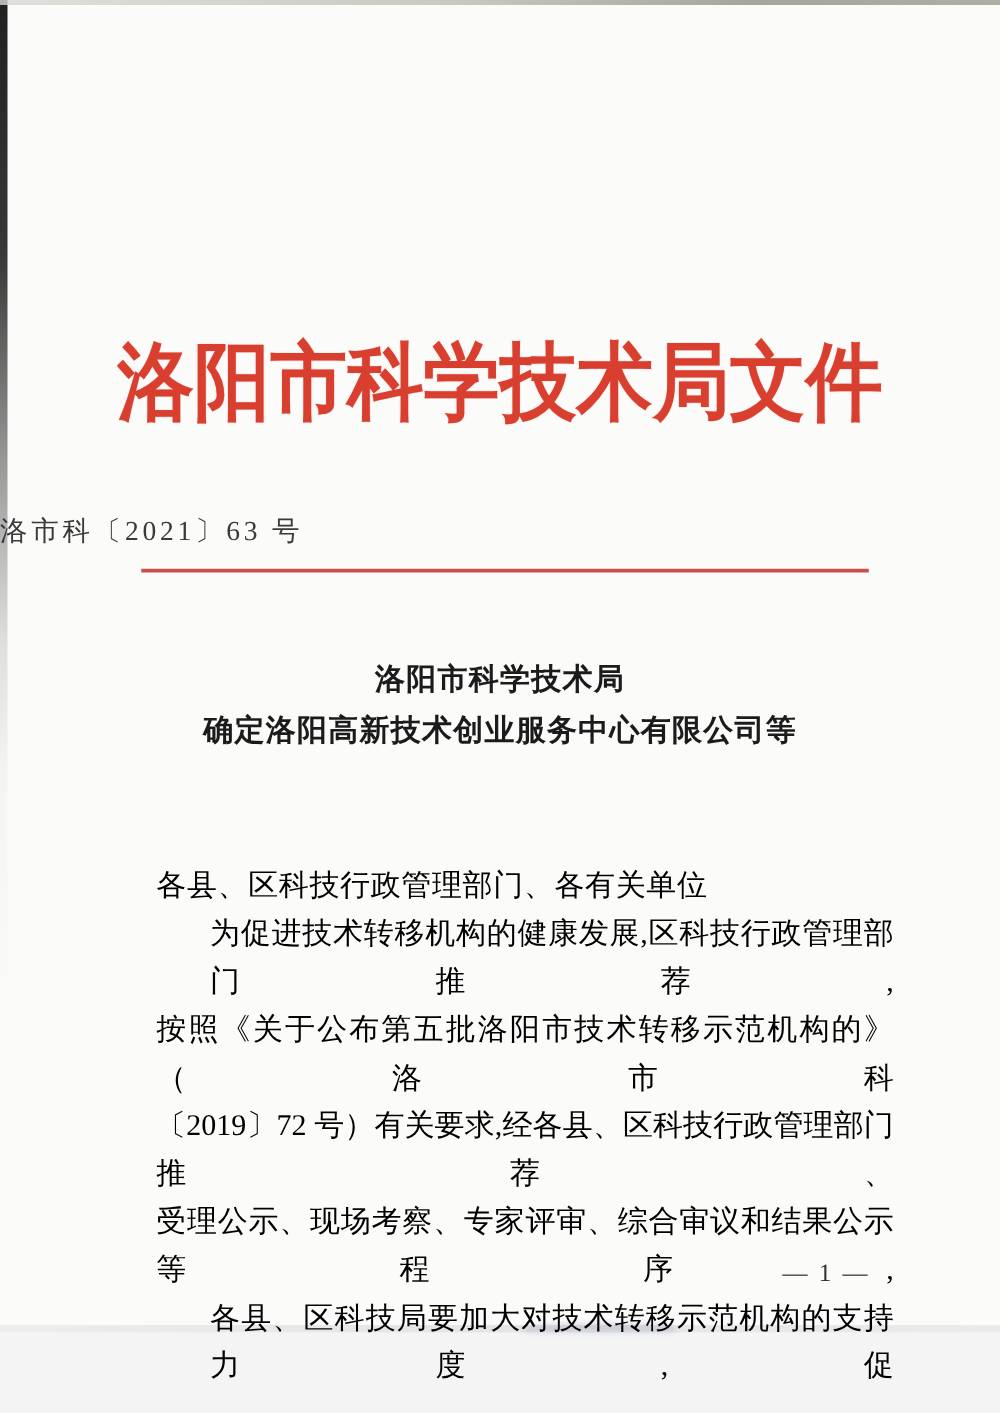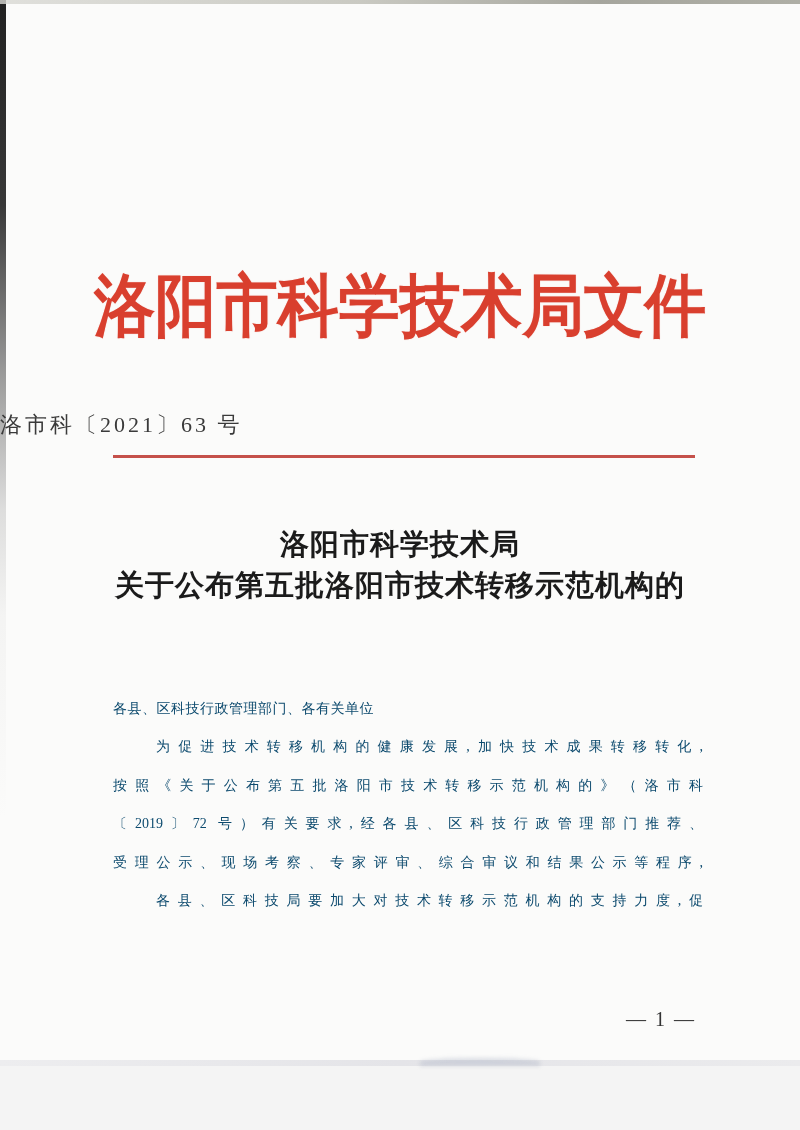--- a/index.html
+++ b/index.html
@@ -84,33 +84,33 @@
   
   .notice-title {
     position: absolute;
     top: 524px;
     left: 0; right: 0;
     text-align: center;
     font-weight: 700;
     color: #1b1b1b;
   }
   .notice-title .t-line {
-    font-size: 29px;
+    font-size: 24px;
     line-height: 41px;
     letter-spacing: 1px;
     white-space: nowrap;
   }
   
   .body-block {
     position: absolute;
     top: 690px;
-    left: 113px;
+    left: 125px;
     width: 590px;
-    color: #0c4a6e;
-    font-size: 14px;
+    color: #000000;
+    font-size: 24px;
   }
   .body-line {
     line-height: 38.4px;
     letter-spacing: 0.5px;
     white-space: nowrap;
   }
   .body-line.justify {
     white-space: normal;
     text-align: justify;
     text-align-last: justify;
@@ -140,26 +140,26 @@
   <div class="smudge-bottom"></div>
 
   <div class="red-header">洛阳市科学技术局文件</div>
 
   <div class="doc-number">洛市科〔2021〕63 号</div>
 
   <div class="red-line"></div>
 
   <div class="notice-title">
     <div class="t-line">洛阳市科学技术局</div>
-    <div class="t-line">关于公布第五批洛阳市技术转移示范机构的</div>
+    <div class="t-line">确定洛阳高新技术创业服务中心有限公司等</div>
   </div>
 
   <div class="body-block">
       <div class="body-line">各县、区科技行政管理部门、各有关单位</div>
-      <div class="body-line indent justify">为促进技术转移机构的健康发展,加快技术成果转移转化,</div>
+      <div class="body-line indent justify">为促进技术转移机构的健康发展,区科技行政管理部门推荐,</div>
       <div class="body-line justify">按照《关于公布第五批洛阳市技术转移示范机构的》（洛市科</div>
       <div class="body-line justify">〔2019〕72 号）有关要求,经各县、区科技行政管理部门推荐、</div>
       <div class="body-line justify">受理公示、现场考察、专家评审、综合审议和结果公示等程序,</div>
       <div class="body-line indent justify">各县、区科技局要加大对技术转移示范机构的支持力度,促</div>
     </div>
 
   <div class="page-number">— 1 —</div>
 
 </div>
 

